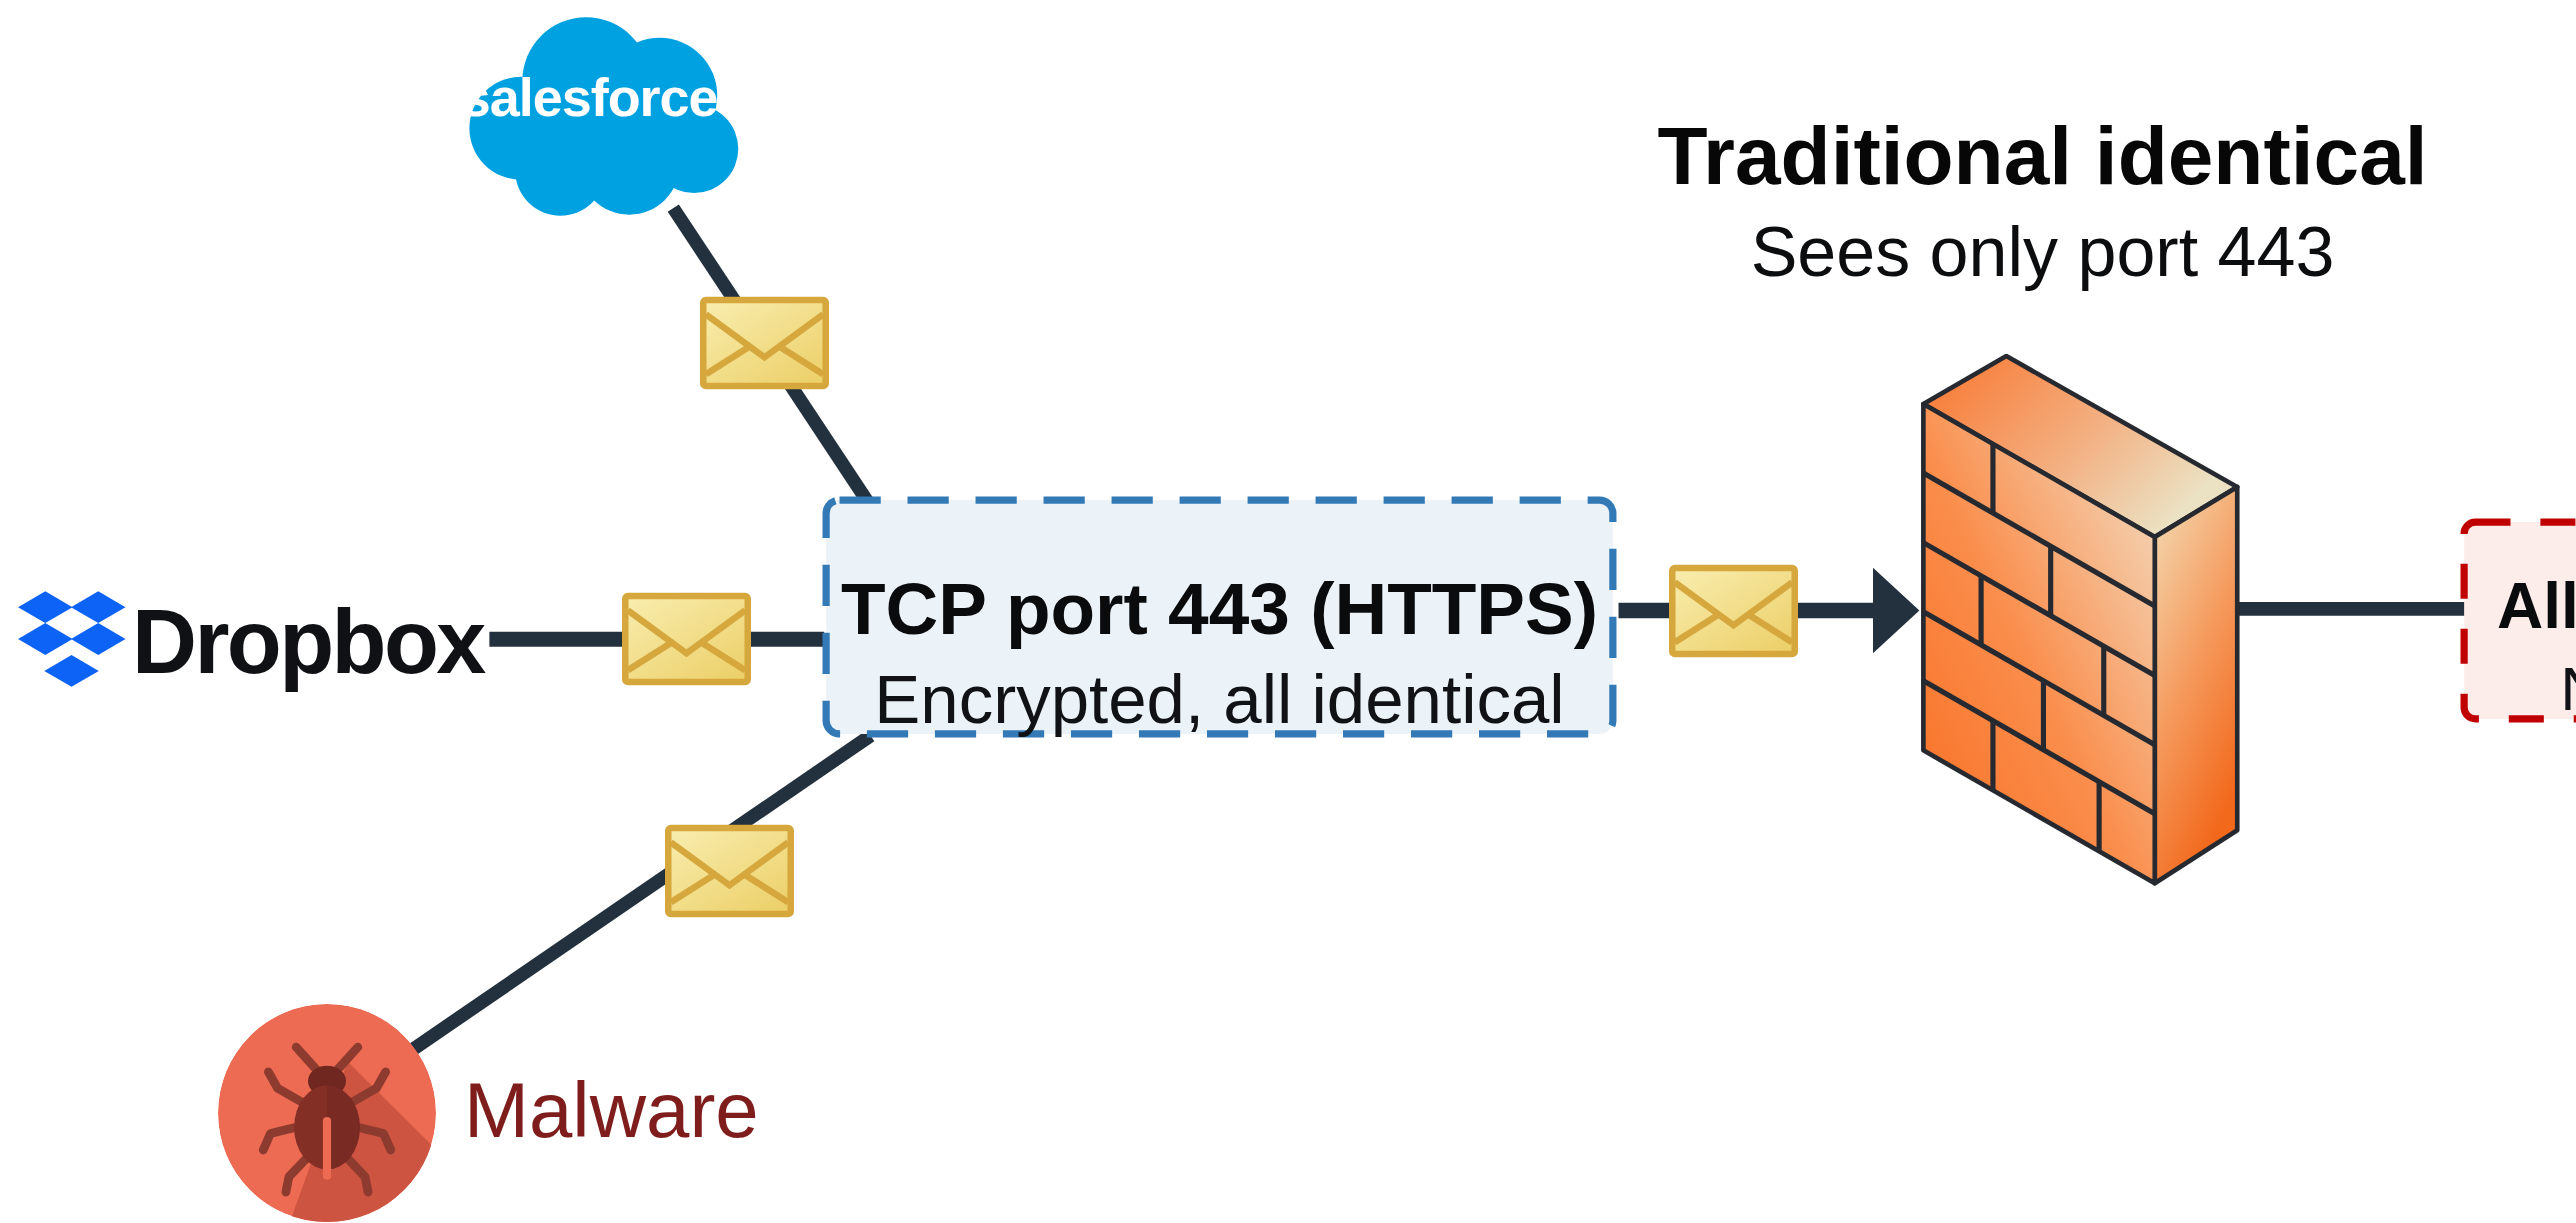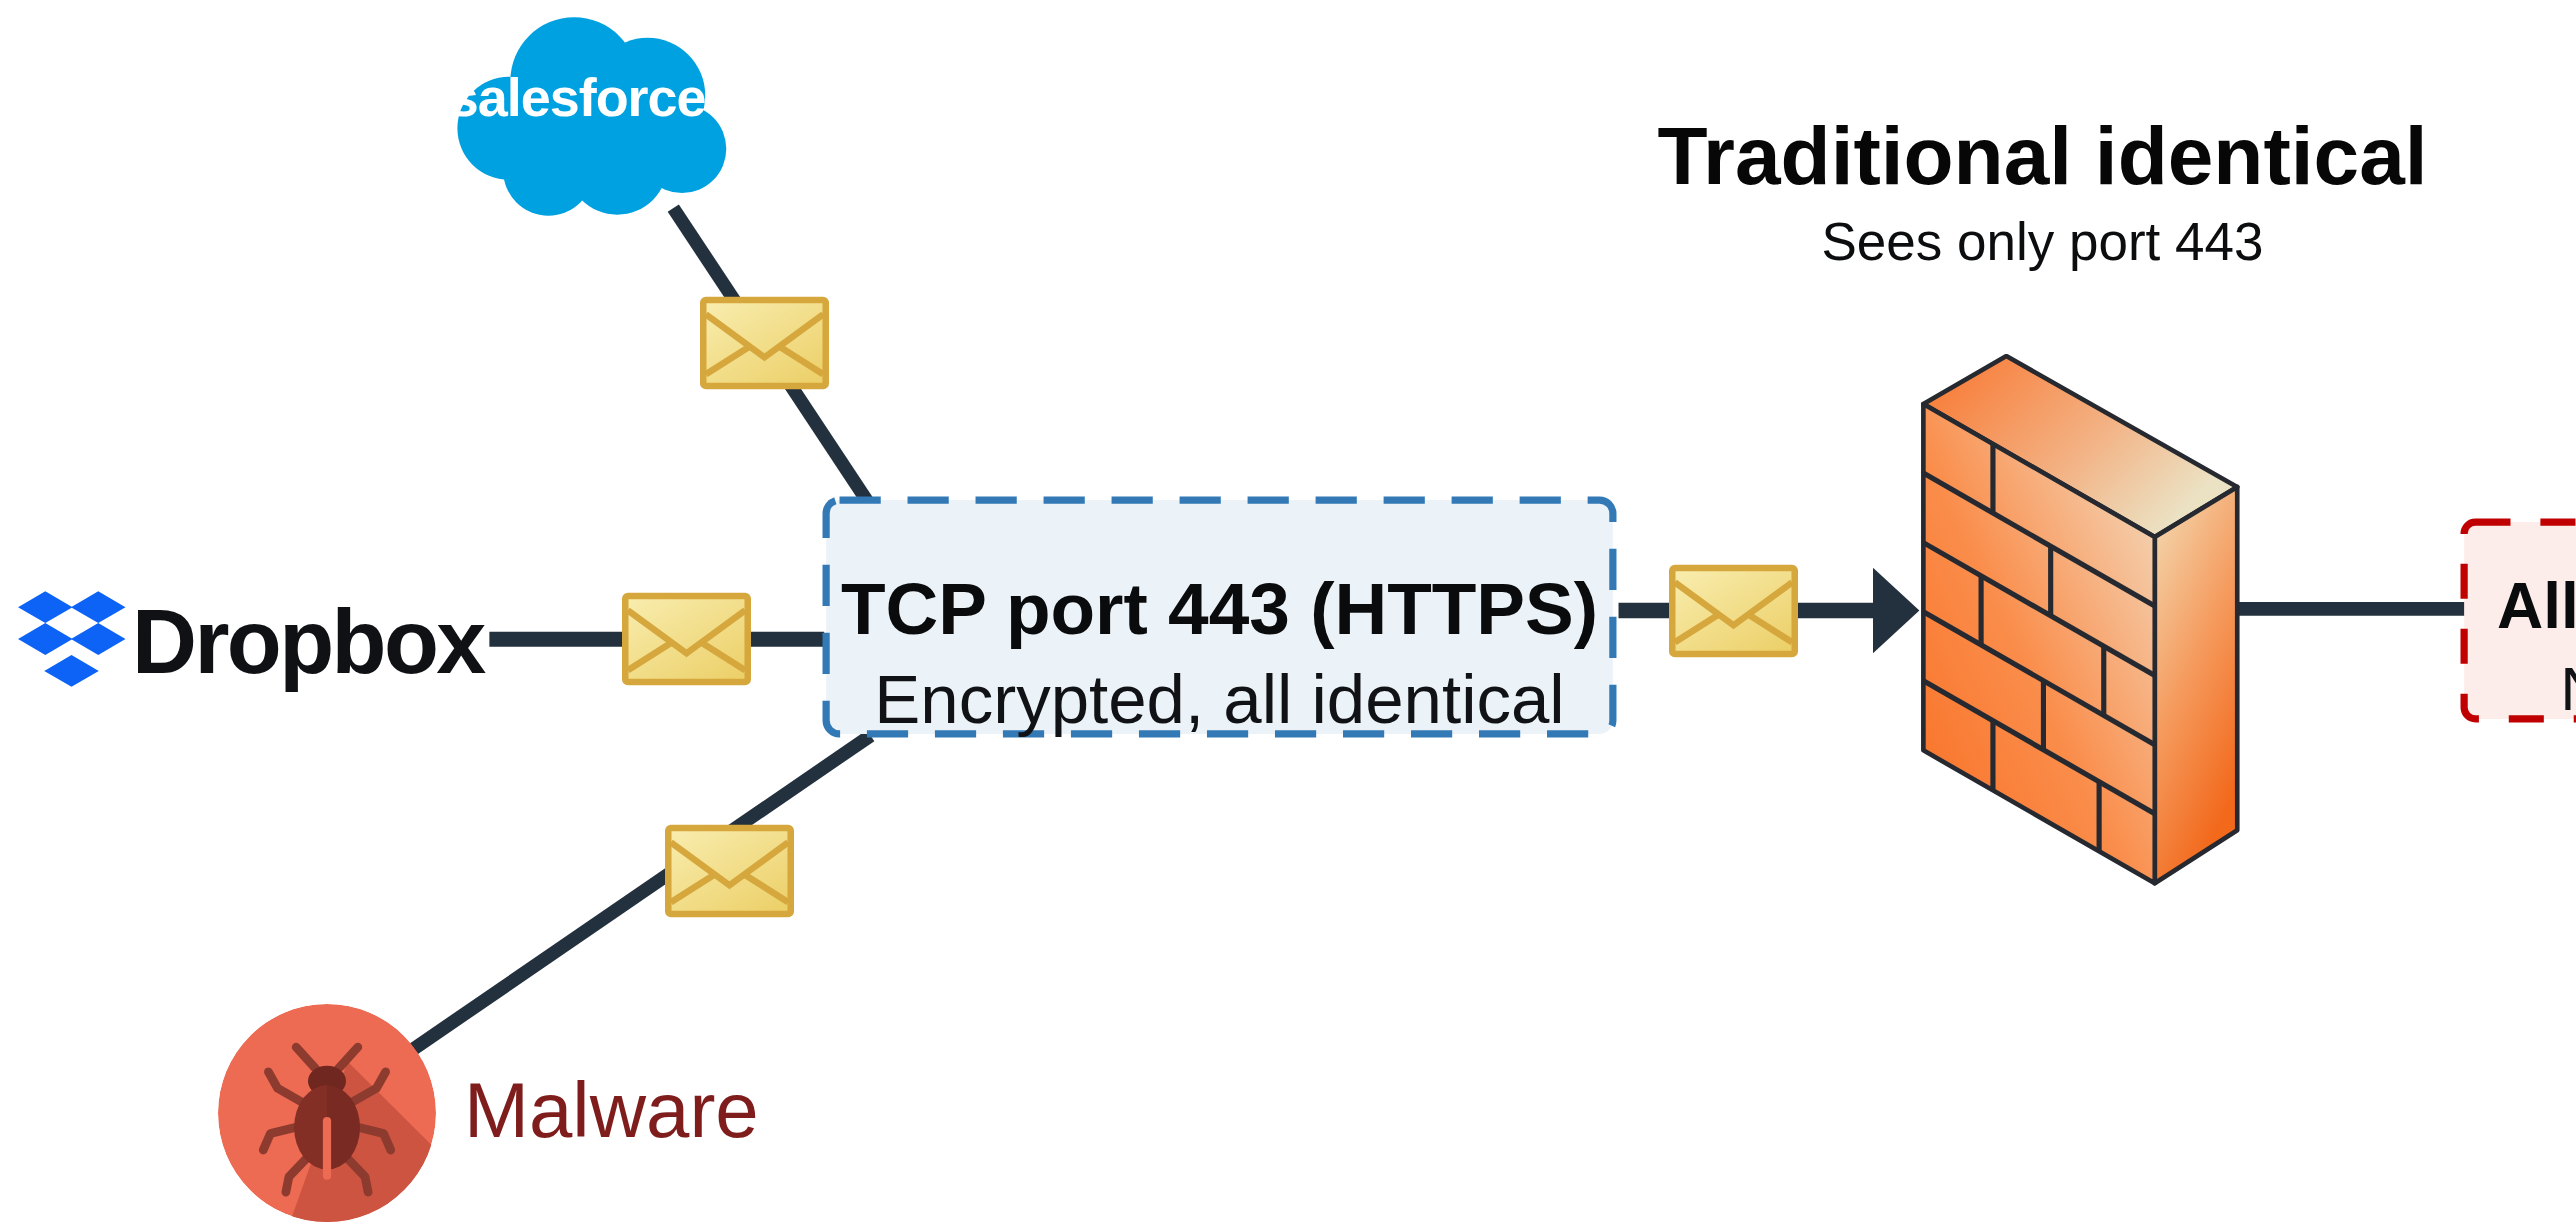--- a/index.html
+++ b/index.html
@@ -18,21 +18,21 @@
   .abs{position:absolute;}
   svg{display:block;}
 
   
   #connectors{position:absolute;inset:0;z-index:1;}
 
   
   .env{position:absolute;width:133px;height:94px;z-index:3;}
 
   
-  .sf-node{left:444px;top:9.3px;width:289px;height:218px;z-index:4;}
+  .sf-node{left:456px;top:9.3px;width:289px;height:218px;z-index:4;}
   .sf-text{font-weight:600;letter-spacing:-2px;}
 
   
   .dbx-glyph{left:15.5px;top:590px;width:110px;height:97px;z-index:4;}
   .dbx-word{left:132px;top:592px;height:100px;line-height:100px;font-size:90px;font-weight:700;
             letter-spacing:-2.6px;color:#0f1115;z-index:4;white-space:nowrap;}
 
   
   .mw-circle{left:218px;top:1004px;width:218px;height:218px;z-index:4;}
   .mw-label{left:464px;top:1066px;height:88px;line-height:88px;font-size:78px;color:#7f1d1d;
@@ -47,21 +47,21 @@
   .traffic-box .t1{font-size:73px;font-weight:700;line-height:1.12;}
   .traffic-box .t2{font-size:69px;line-height:1.12;margin-top:11.3px;color:#101215;}
   .verdict-box{left:2460px;top:518px;width:707px;height:205px;}
   .verdict-box .t1{font-size:64px;font-weight:700;line-height:1.1;}
   .verdict-box .t2{font-size:62px;line-height:1.1;margin-top:13.4px;color:#101215;}
 
   
   .fw{left:1911px;top:354px;width:335px;height:536px;z-index:2;}
   .fw-title{left:1607px;top:109px;width:871px;text-align:center;z-index:2;color:#070707;}
   .fw-title .t1{font-size:82px;font-weight:700;line-height:1.15;}
-  .fw-title .t2{font-size:53px;line-height:1.2;margin-top:7.2px;color:#0c0d0f;}
+  .fw-title .t2{font-size:70px;line-height:1.2;margin-top:7.2px;color:#0c0d0f;}
 </style>
 </head>
 <body>
 
 <svg class="abs" width="0" height="0" style="overflow:hidden" aria-hidden="true">
   <defs>
     <linearGradient id="envGrad" x1="0" y1="0" x2="0.85" y2="1">
       <stop offset="0" style="stop-color:#f9eeb0"></stop>
       <stop offset="1" style="stop-color:#ecd06a"></stop>
     </linearGradient>

